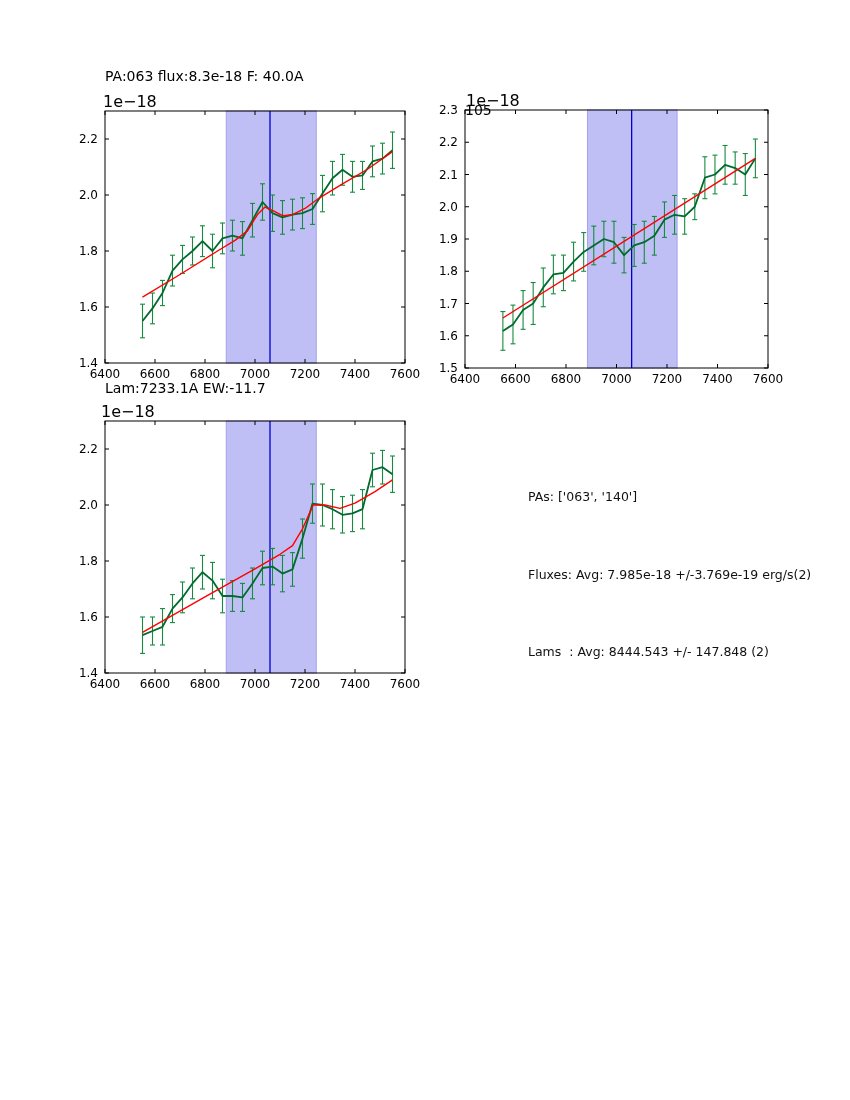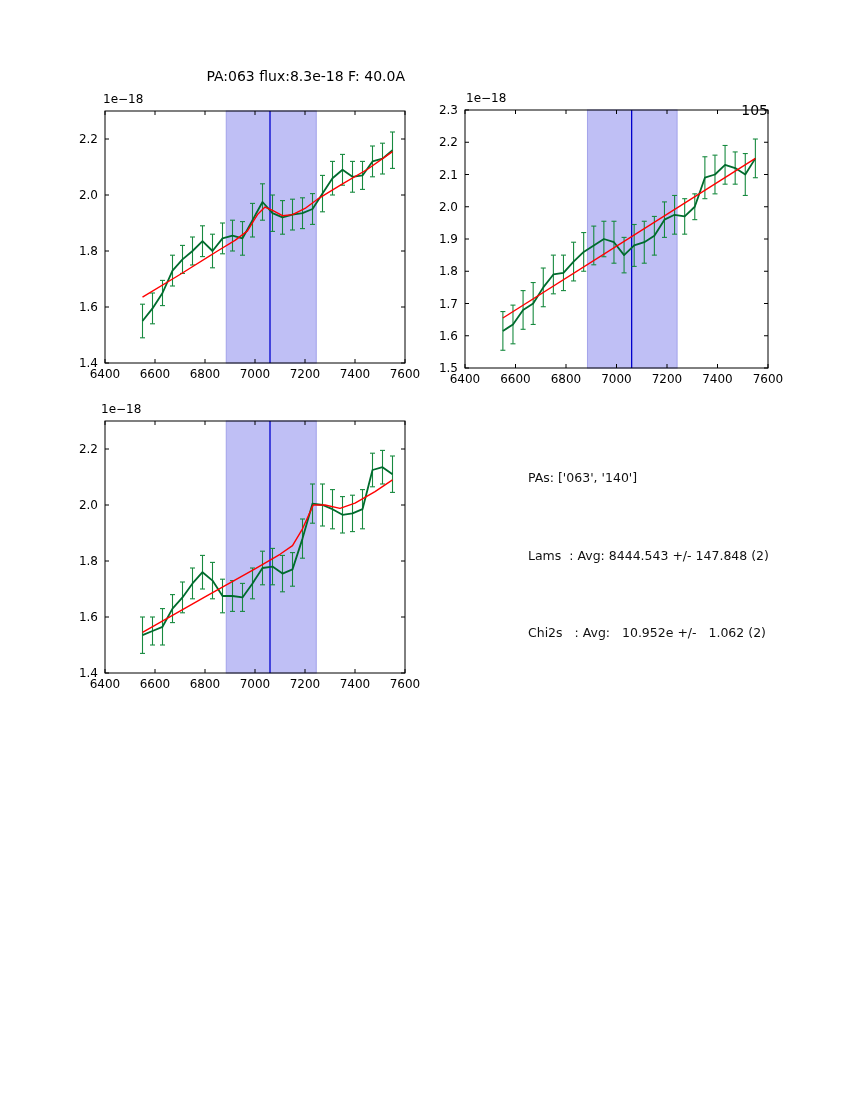--- a/index.html
+++ b/index.html
@@ -2,29 +2,29 @@
 <html><head>
 <meta charset="utf-8">
 <style>
   html,body{margin:0;padding:0;}
   body{
     width:850px;height:1100px;position:relative;background:#ffffff;
     font-family:"DejaVu Sans","Liberation Sans",sans-serif;color:#000;
   }
   .fig{position:absolute;left:0;top:0;width:850px;height:1100px;}
   svg{position:absolute;left:0;top:0;}
-  .plot-title{position:absolute;text-align:right;font-size:14px;line-height:21px;color:#000;}
+  .plot-title{position:absolute;text-align:left;font-size:14px;line-height:21px;color:#000;}
   .t1{left:105px;top:66px;width:300px;}
   .t2{left:465px;top:100px;width:303px;}
   .t3{left:105px;top:378px;width:300px;}
-  .offset{position:absolute;font-size:12px;color:#000;}
+  .offset{position:absolute;font-size:16px;color:#000;}
   .o1{left:103px;top:92px;}
   .o2{left:466px;top:91px;}
   .o3{left:101px;top:402px;}
-  .stats{position:absolute;left:528px;top:414px;font-size:12.5px;line-height:25.7px;white-space:pre;color:#111;}
+  .stats{position:absolute;left:528px;top:433px;font-size:12.5px;line-height:25.7px;white-space:pre;color:#111;}
 </style>
 </head>
 <body>
 
 <div class="fig">
   <svg id="chart-svg" width="850" height="1100">
       <g>
         <rect x="226.25" y="111" width="90" height="252" fill="#bfbff5" stroke="#a3a3ea" stroke-width="1"></rect>
         <line x1="270" y1="111" x2="270" y2="363" stroke="#0000cc" stroke-width="1.3"></line>
         <g stroke="#178a3f" stroke-width="1.1">
@@ -423,21 +423,22 @@
     <div>PA:063 flux:8.3e-18 F: 40.0A</div>
   </div>
   <div class="offset o1">1e−18</div>
 
   <div class="plot-title t2">
     <div>105</div>
   </div>
   <div class="offset o2">1e−18</div>
 
   <div class="plot-title t3">
+    <div>Lam:7233.1A EW:-11.7</div>
   </div>
   <div class="offset o3">1e−18</div>
 
   <div class="stats">
     <div>PAs: ['063', '140']</div>
+    <div>Fluxes: Avg: 7.985e-18 +/-3.769e-19 erg/s(2)</div>
     <div>Lams  : Avg: 8444.543 +/- 147.848 (2)</div>
-    <div>Chi2s   : Avg:   10.952e +/-   1.062 (2)</div>
   </div>
 </div>
 
 </body></html>

